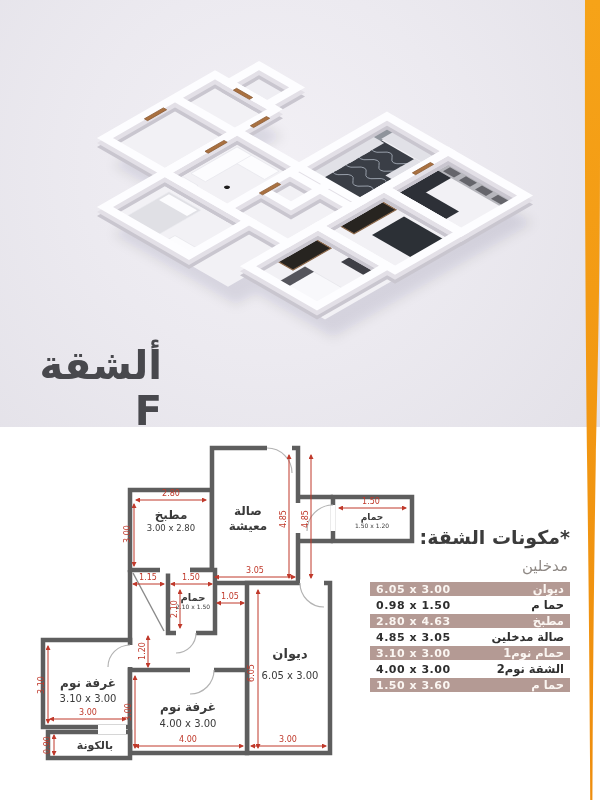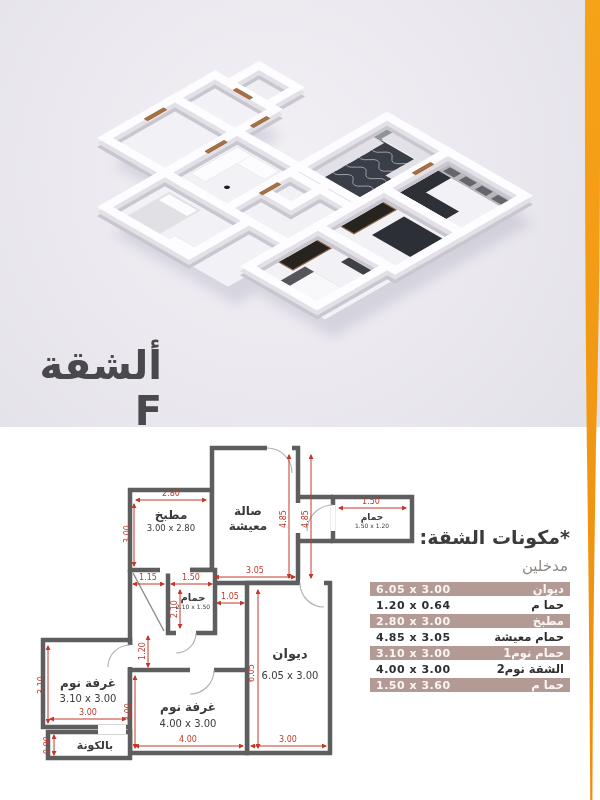--- a/index.html
+++ b/index.html
@@ -274,28 +274,28 @@
     <div class="components" dir="rtl">
       <div class="comp-title">*مكونات الشقة:</div>
       <div class="comp-sub">مدخلين</div>
       <div class="comp-rows">
         <div class="comp-row hl">
           <span class="row-name">ديوان</span>
           <span class="row-dims" dir="ltr">6.05 x 3.00</span>
         </div>
         <div class="comp-row plain">
           <span class="row-name">حما م</span>
-          <span class="row-dims" dir="ltr">1.20 x 0.64</span>
+          <span class="row-dims" dir="ltr">0.98 x 1.50</span>
         </div>
         <div class="comp-row hl">
           <span class="row-name">مطبخ</span>
-          <span class="row-dims" dir="ltr">2.80 x 3.00</span>
+          <span class="row-dims" dir="ltr">2.80 x 4.63</span>
         </div>
         <div class="comp-row plain">
-          <span class="row-name">حمام معيشة</span>
+          <span class="row-name">صالة مدخلين</span>
           <span class="row-dims" dir="ltr">4.85 x 3.05</span>
         </div>
         <div class="comp-row hl">
           <span class="row-name">حمام نوم1</span>
           <span class="row-dims" dir="ltr">3.10 x 3.00</span>
         </div>
         <div class="comp-row plain">
           <span class="row-name">الشقة نوم2</span>
           <span class="row-dims" dir="ltr">4.00 x 3.00</span>
         </div>

